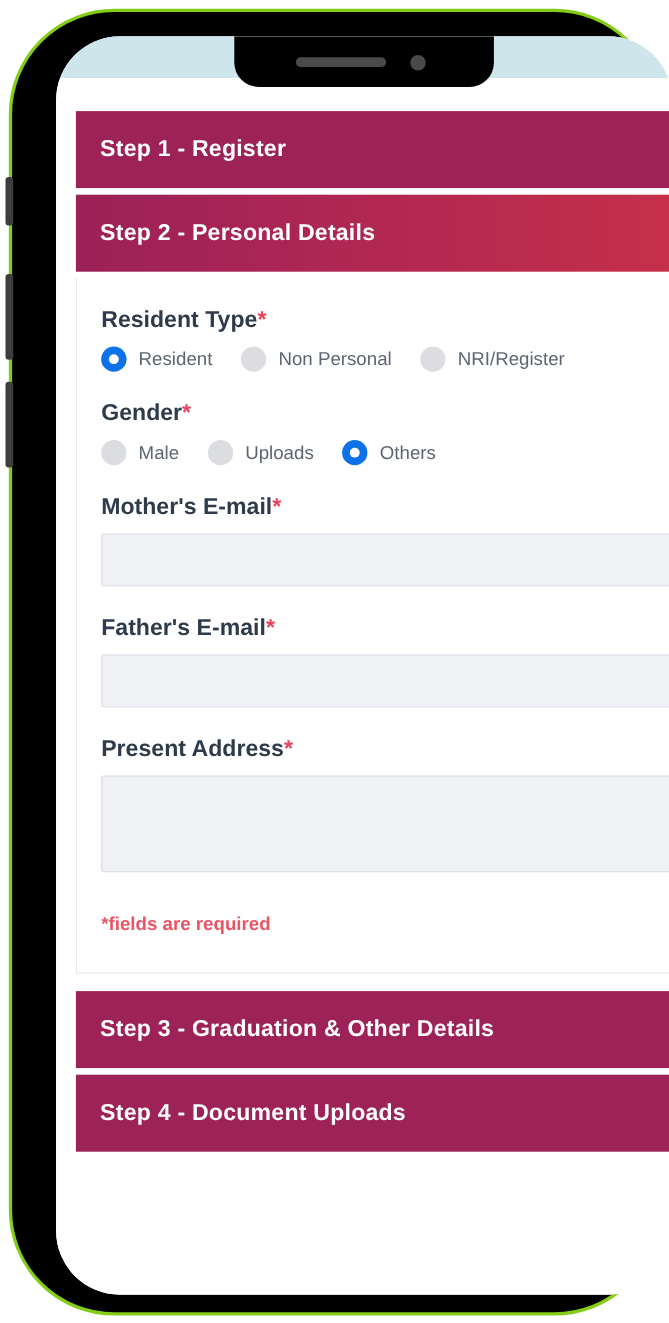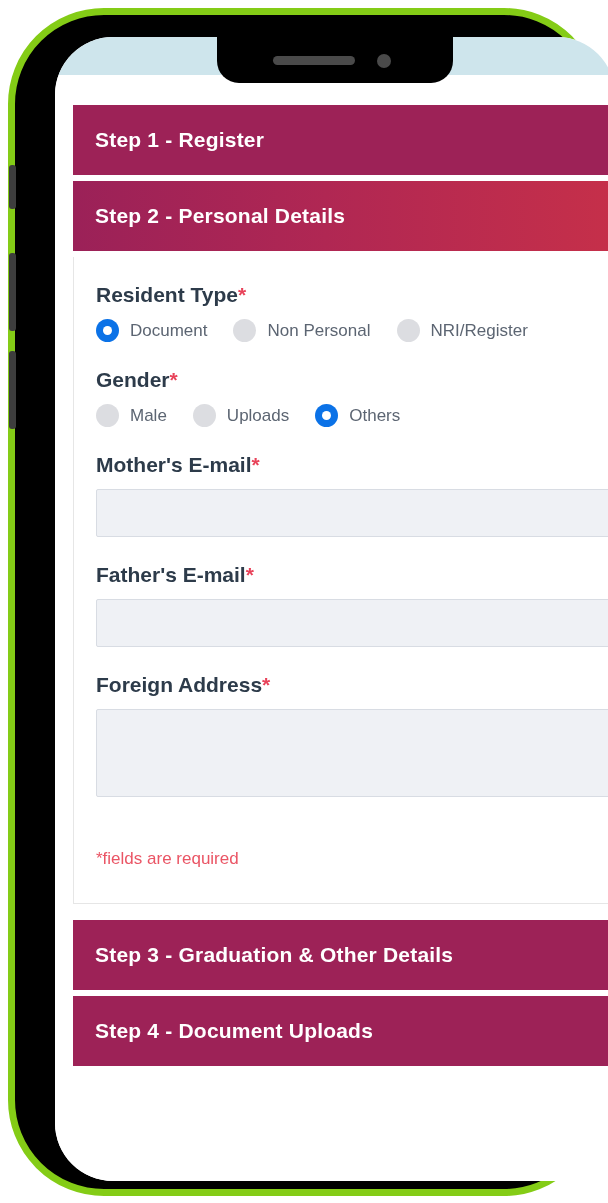--- a/index.html
+++ b/index.html
@@ -13,21 +13,21 @@
   }
 
   
   #device {
     position: absolute;
     left: 8px;
     top: 8px;
     width: 592px;
     height: 1188px;
     background: #000000;
-    border: 7px solid #84cc16;
+    border: 3px solid #84cc16;
     border-radius: 96px;
   }
 
   
   .side-btn {
     position: absolute;
     background: #3d3d3d;
     border-radius: 3px;
   }
   .btn-mute   { left: -6px; top: 150px;  width: 7px;  height: 44px; }
@@ -179,23 +179,23 @@
     border-radius: 2px;
     font-family: "Liberation Sans", sans-serif;
     font-size: 16px;
     color: #333;
     padding: 8px 10px;
     resize: none;
     outline: none;
   }
 
   .required-note {
-    margin-top: 48px;
+    margin-top: 32px;
     font-size: 17px;
-    font-weight: normal;
+    font-weight: bold;
     color: #ea5565;
   }
 </style>
 </head>
 <body>
 
 <div id="device">
 
   <div class="side-btn btn-mute"></div>
   <div class="side-btn btn-volup"></div>
@@ -220,21 +220,21 @@
 
         <div class="panel">
 
           <div class="field-group">
             <div class="field-label">
               <span>Resident Type</span><span class="req-star">*</span>
             </div>
             <div class="radio-row">
               <div class="radio-item">
                 <span class="radio-dot checked"></span>
-                <span class="radio-label">Document</span>
+                <span class="radio-label">Resident</span>
               </div>
               <div class="radio-item">
                 <span class="radio-dot"></span>
                 <span class="radio-label">Non Personal</span>
               </div>
               <div class="radio-item">
                 <span class="radio-dot"></span>
                 <span class="radio-label">NRI/Register</span>
               </div>
             </div>
@@ -269,21 +269,21 @@
 
           <div class="field-group">
             <div class="field-label">
               <span>Father's E-mail</span><span class="req-star">*</span>
             </div>
             <input class="text-input" type="text" placeholder="" style="">
           </div>
 
           <div class="field-group">
             <div class="field-label">
-              <span>Foreign Address</span><span class="req-star">*</span>
+              <span>Present Address</span><span class="req-star">*</span>
             </div>
             <textarea class="text-area" placeholder="" style=""></textarea>
           </div>
 
           <div class="required-note">*fields are required</div>
         </div>
 
         <div class="step-header step-solid" style="margin-top:16px;">Step 3 - Graduation &amp; Other Details</div>
 
         <div class="step-header step-solid">Step 4 - Document Uploads</div>

